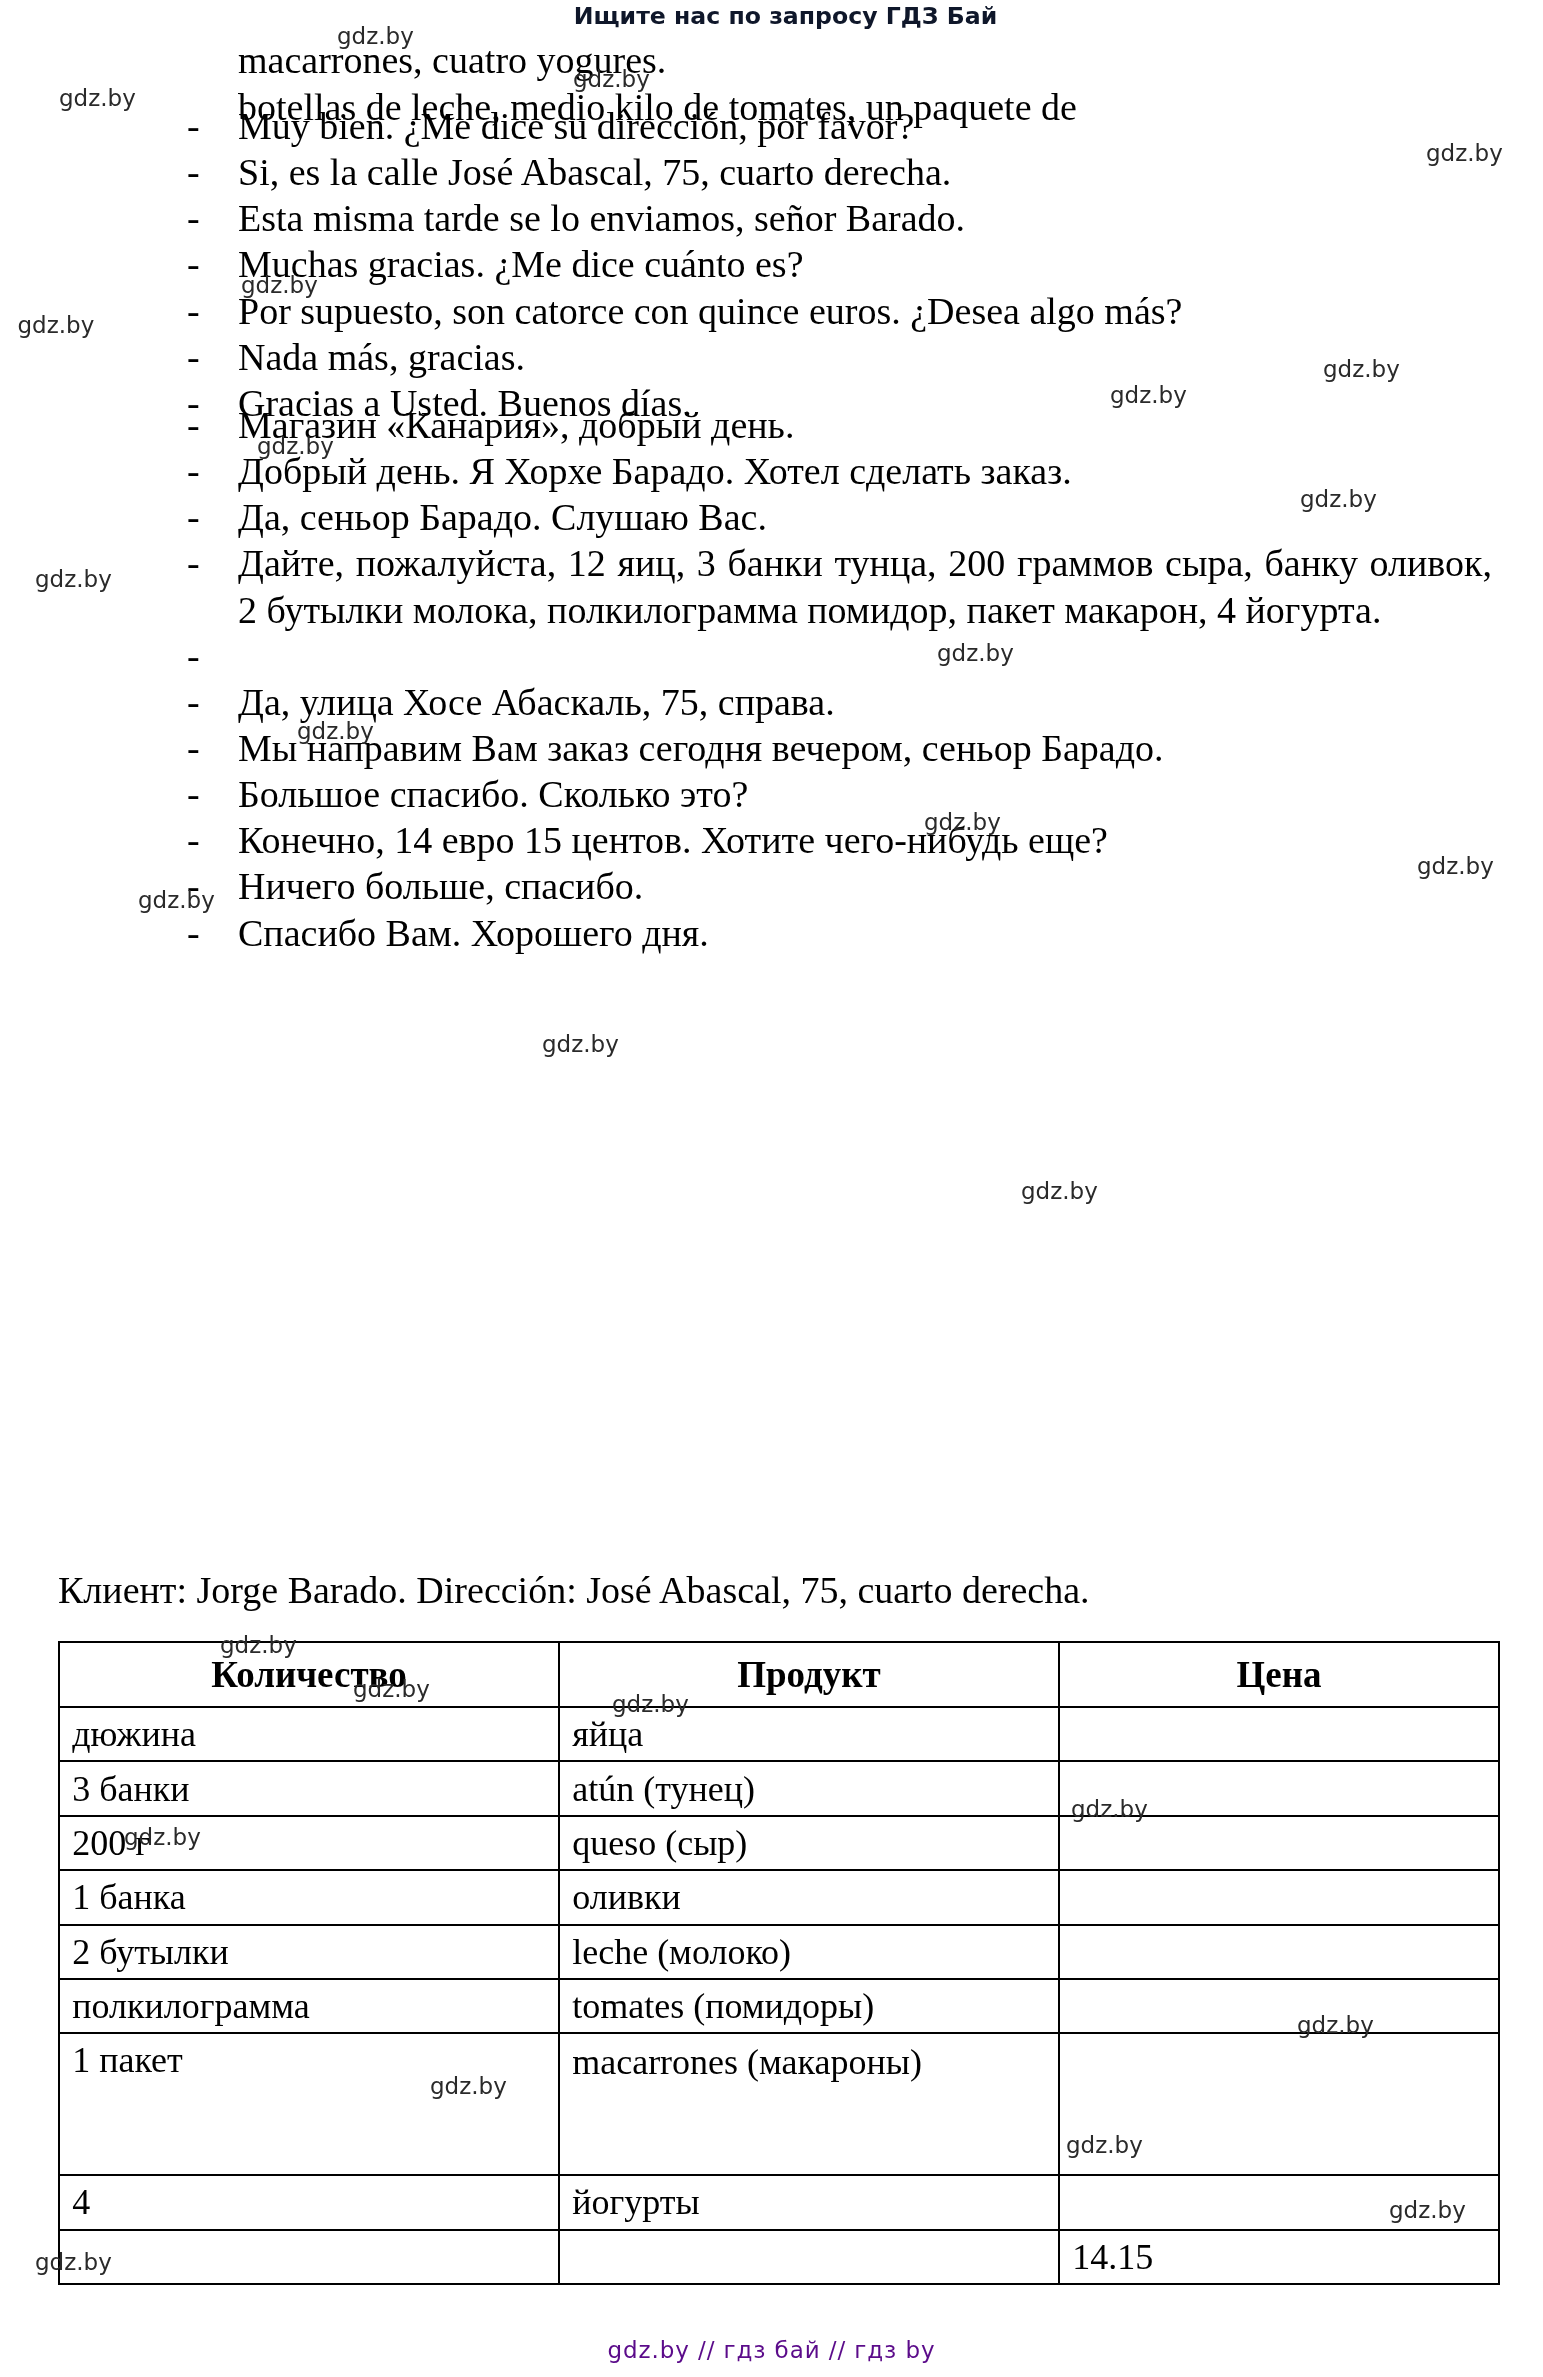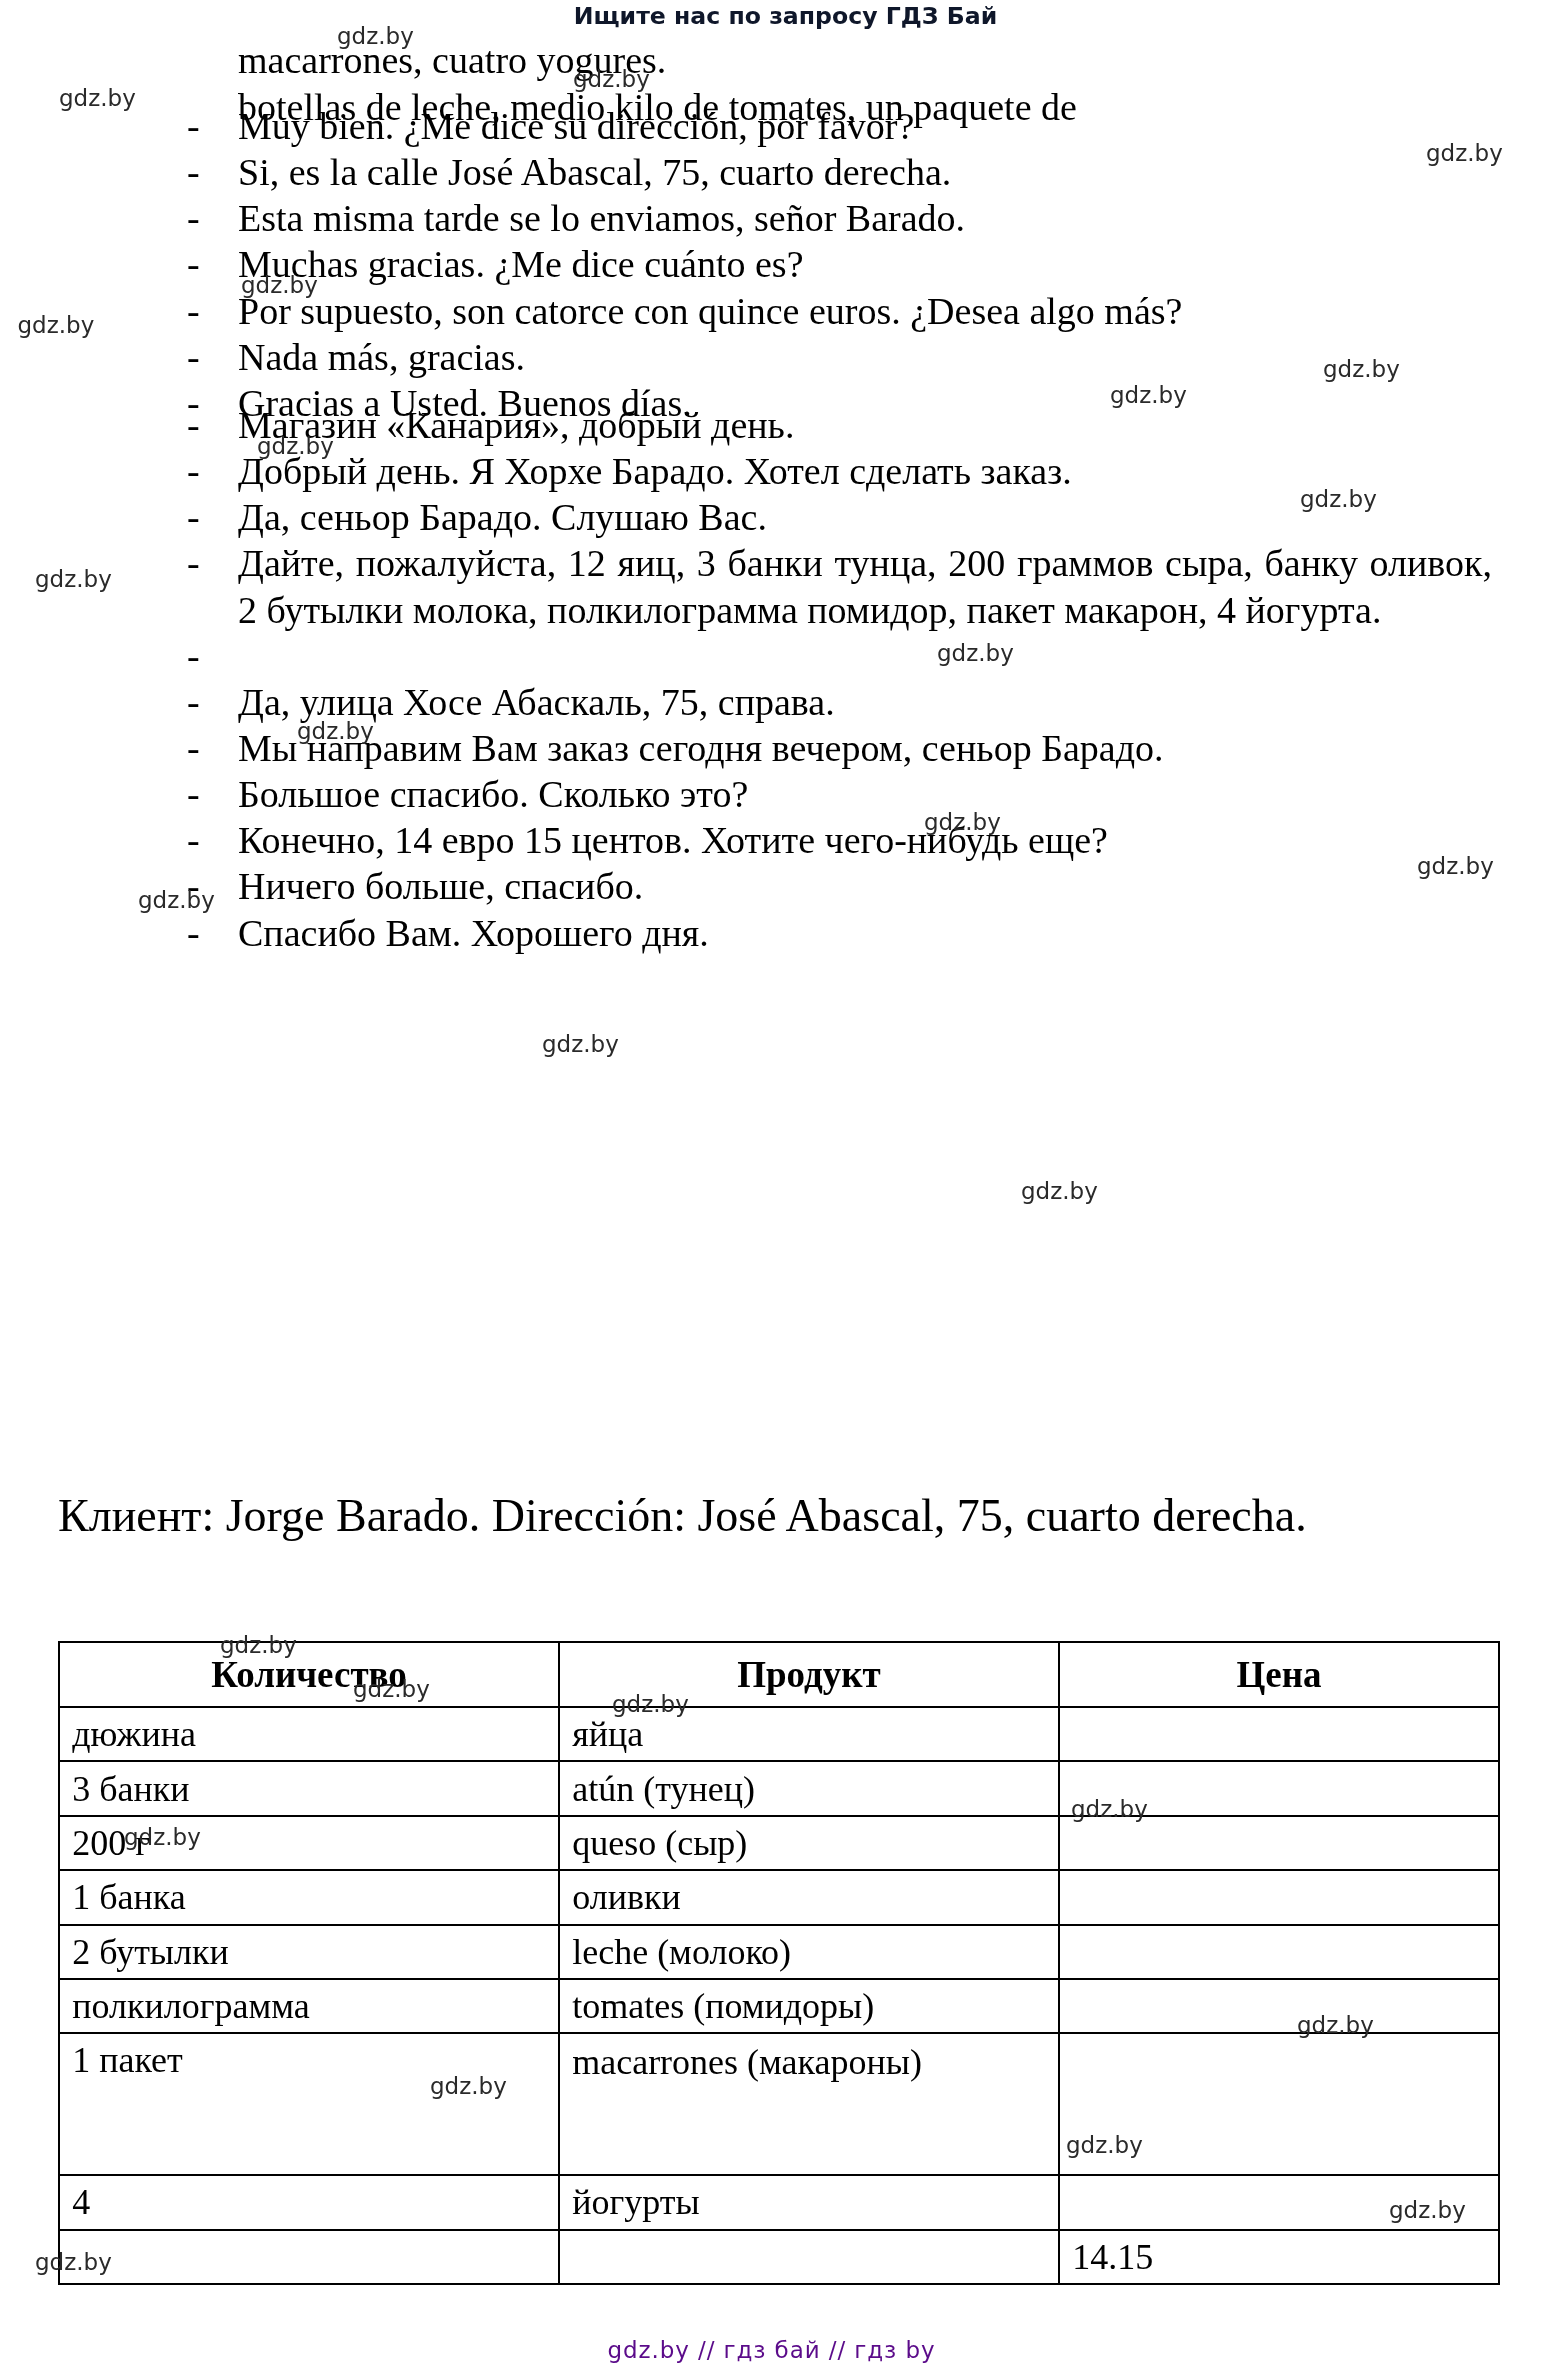--- a/index.html
+++ b/index.html
@@ -97,23 +97,23 @@
     position: absolute;
     left: 187px;
     top: 0;
   }
   .dline .txt { display: inline; }
 
   
   .client-line {
     position: absolute;
     left: 58px;
-    top: 1488px;
+    top: 1568px;
     width: 1450px;
-    font-size: 46px;
+    font-size: 38px;
     line-height: 1.2;
     white-space: nowrap;
   }
 
   
   table.order {
     position: absolute;
     left: 58px;
     top: 1641px;
     width: 1440px;

